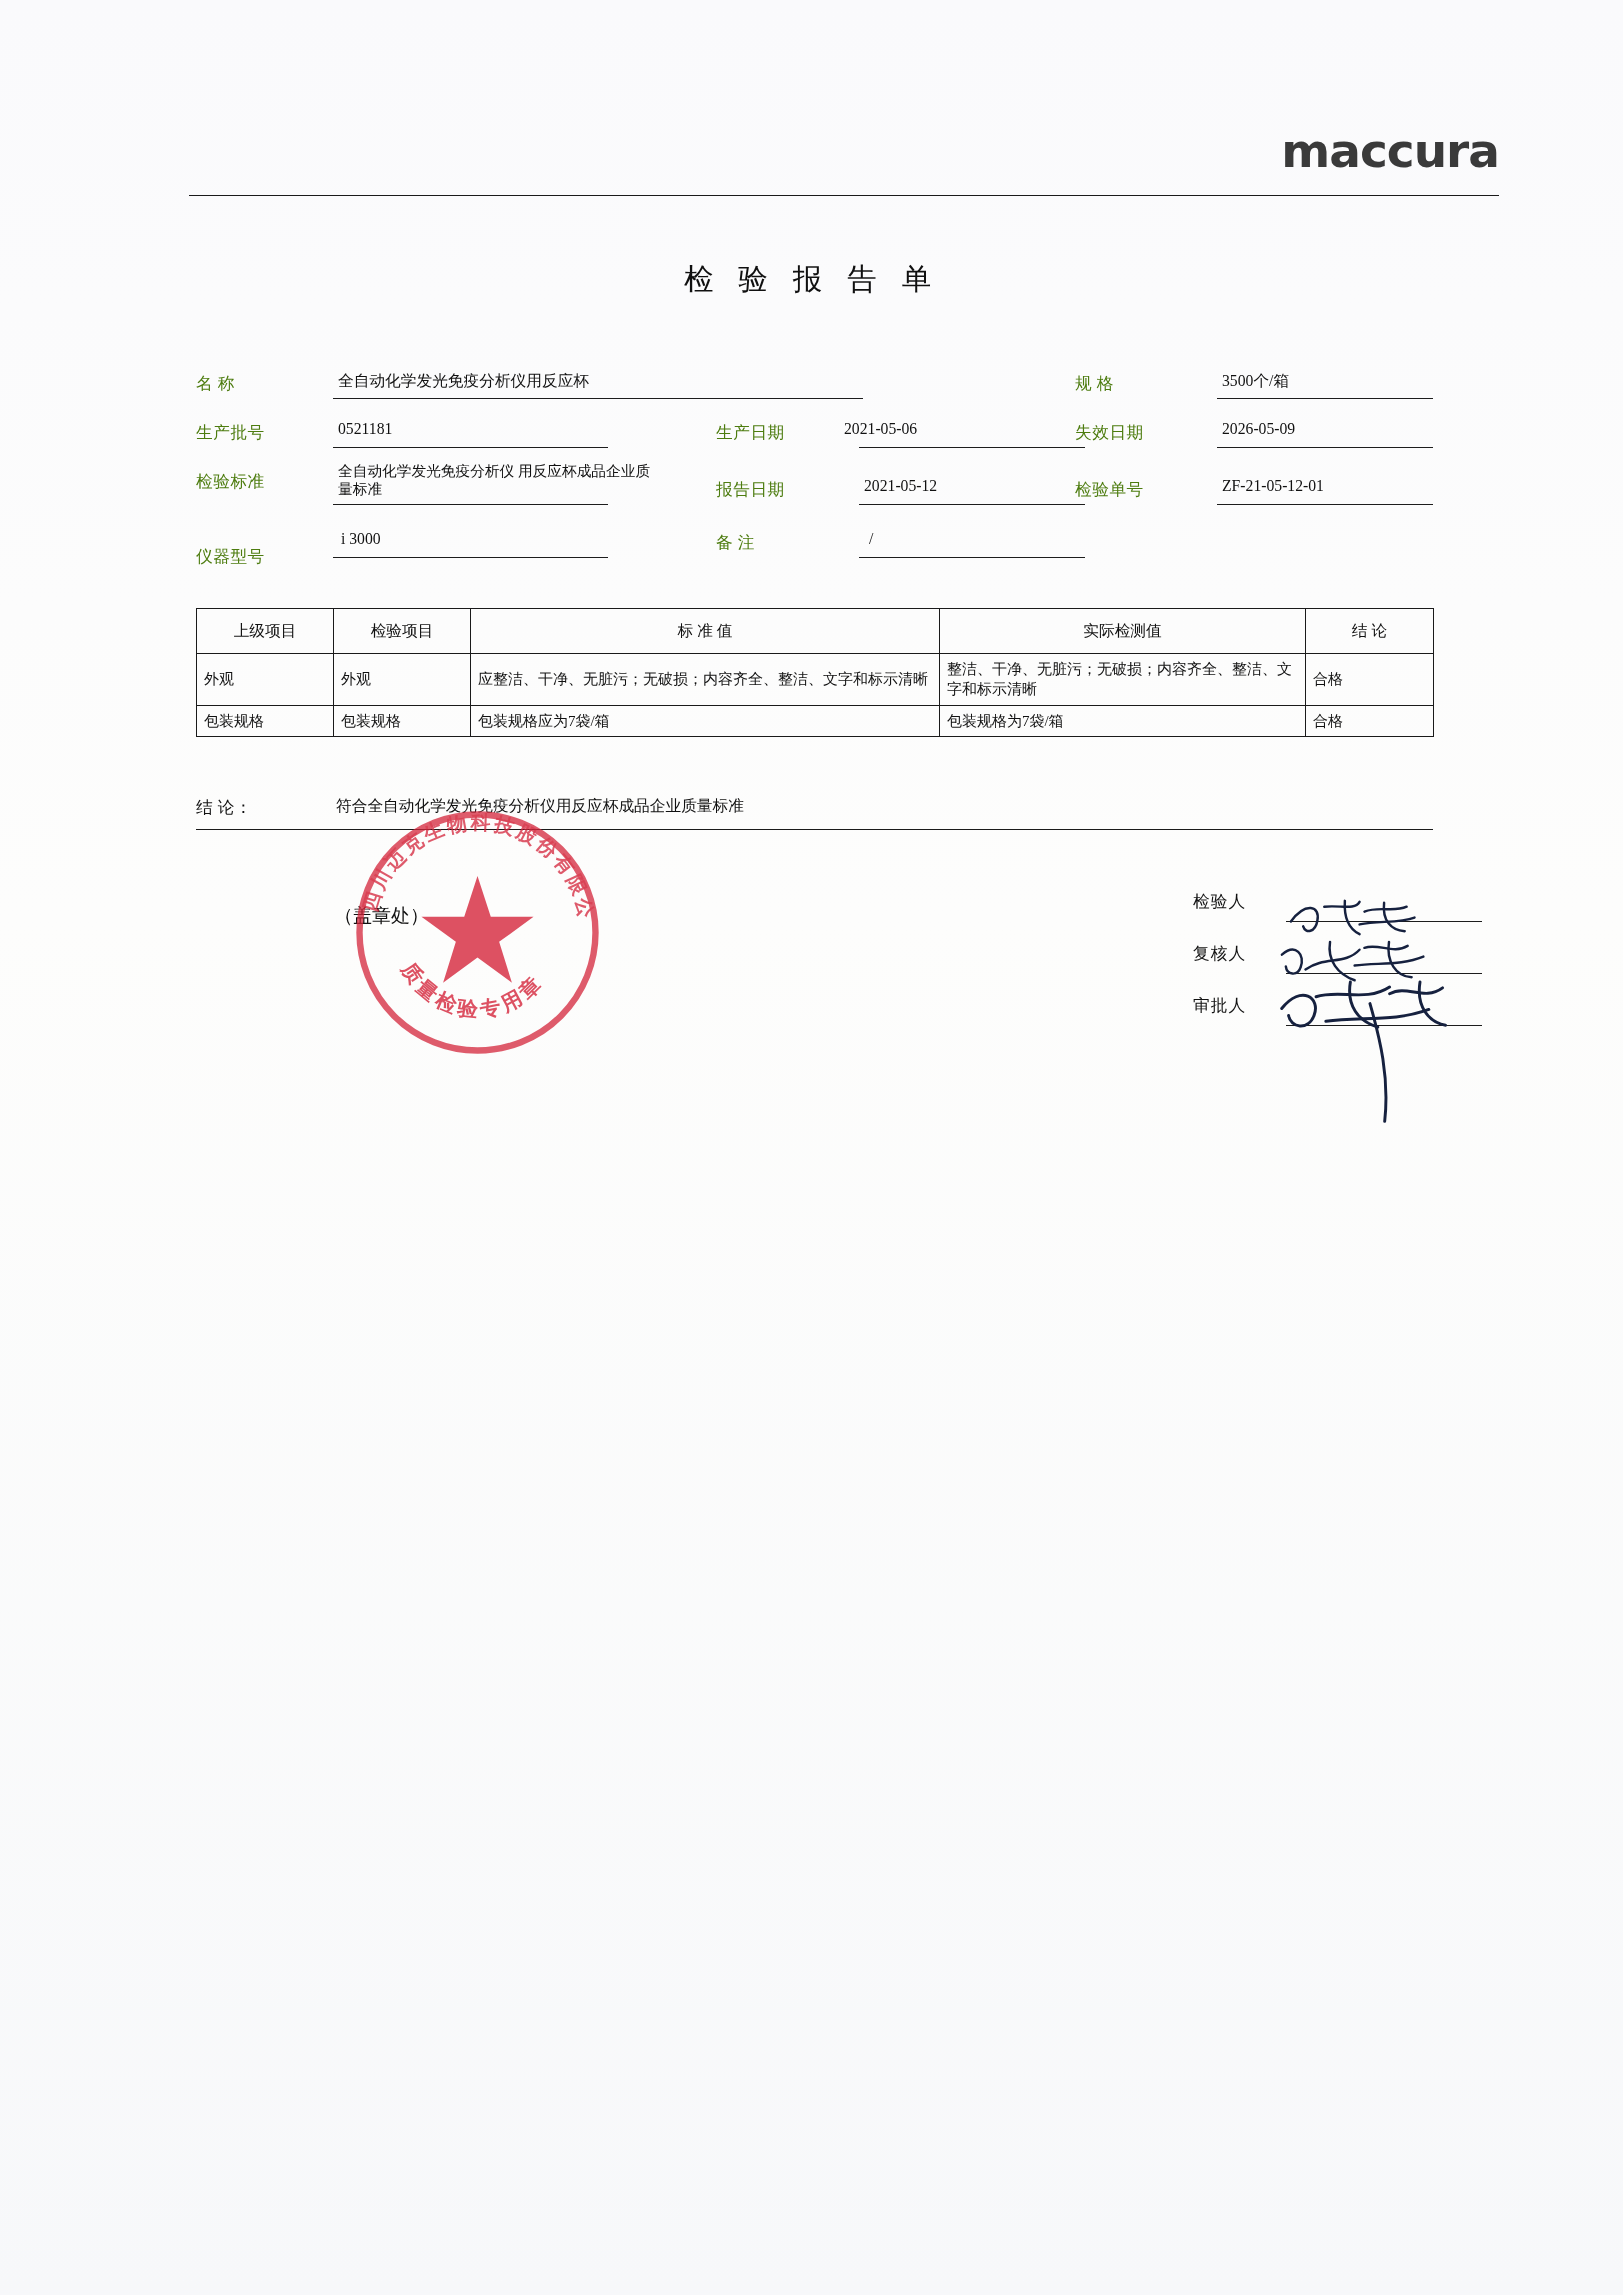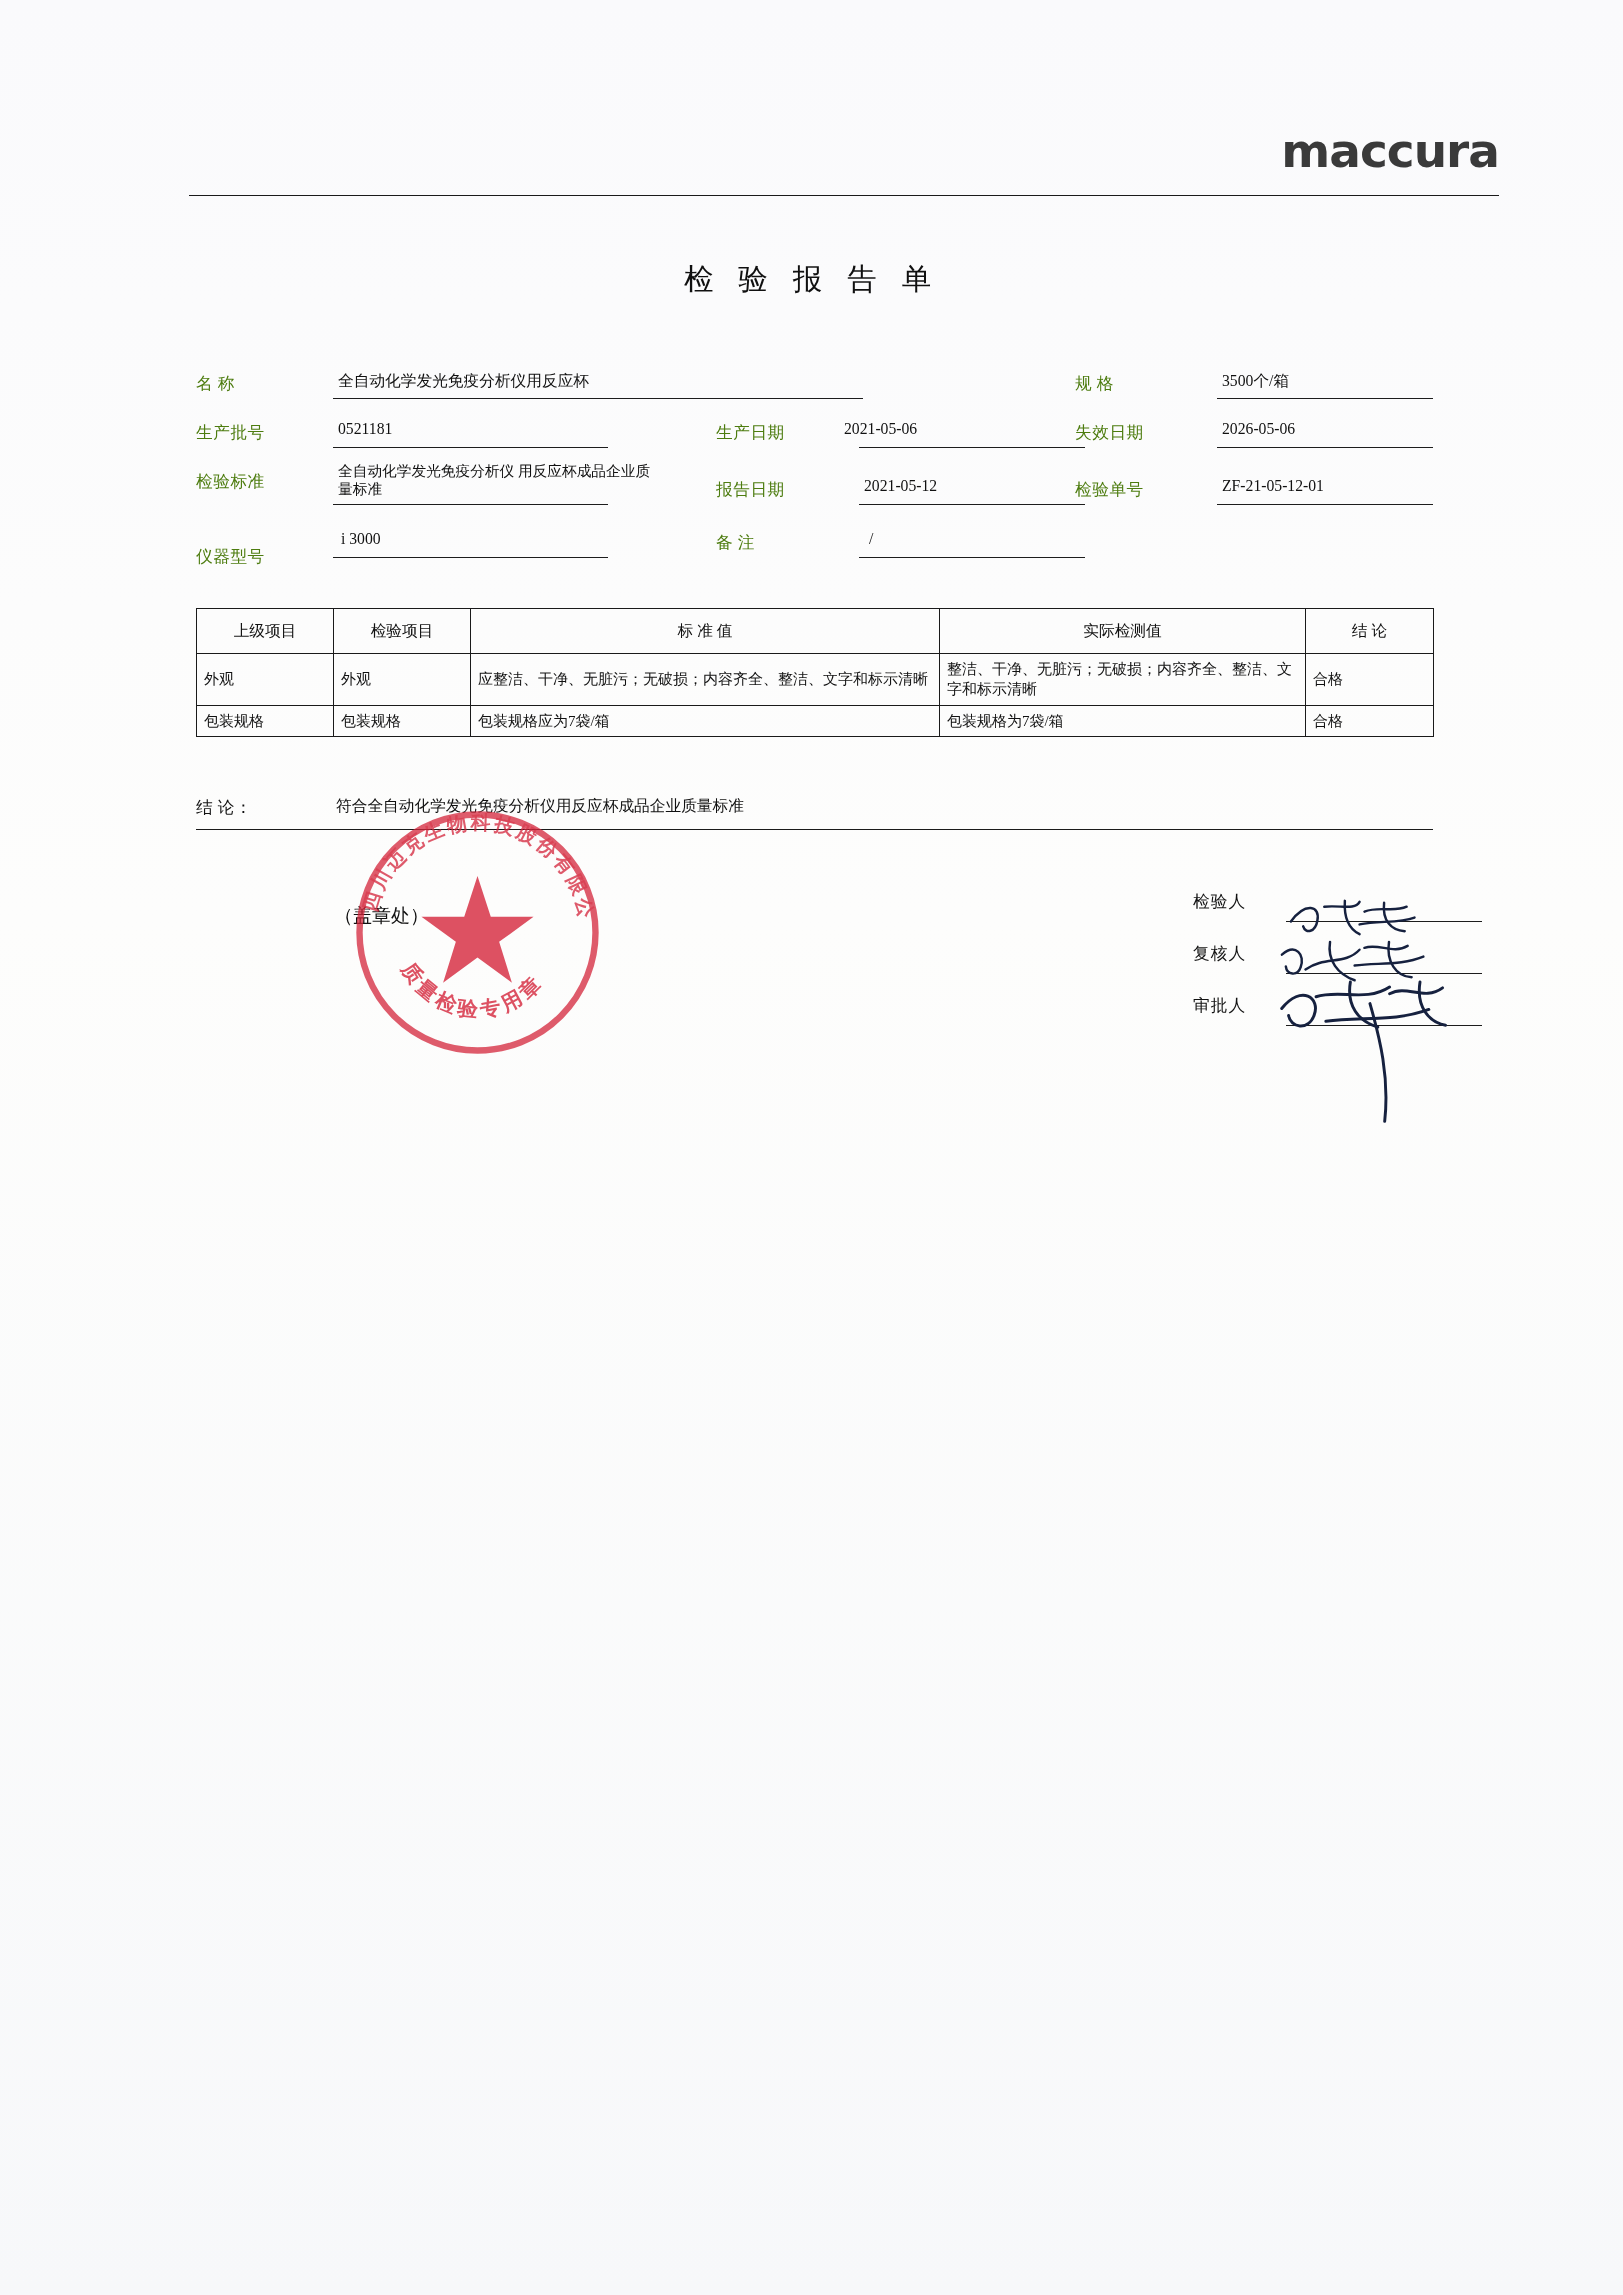--- a/index.html
+++ b/index.html
@@ -229,21 +229,21 @@
     <div class="frow">
       <span class="lbl" style="left:0;">生产批号</span>
       <span class="val" style="left:142px;">0521181</span>
       <span class="uline" style="left:137px; width:275px; top:35px;"></span>
 
       <span class="lbl" style="left:520px;text-align:right;">生产日期</span>
       <span class="val" style="left:648px;">2021-05-06</span>
       <span class="uline" style="left:663px; width:226px; top:35px;"></span>
 
       <span class="lbl" style="left:879px;">失效日期</span>
-      <span class="val" style="left:1026px;">2026-05-06</span>
+      <span class="val" style="left:1026px;">2026-05-09</span>
       <span class="uline" style="left:1021px; width:216px; top:35px;"></span>
     </div>
 
     <div class="frow">
       <span class="lbl" style="left:0;">检验标准</span>
       <span class="val small" style="left:142px; width:314px;">全自动化学发光免疫分析仪
 用反应杯成品企业质量标准</span>
       <span class="uline" style="left:137px; width:275px; top:43px;"></span>
 
       <span class="lbl" style="left:520px; top:16.7px;">报告日期</span>

